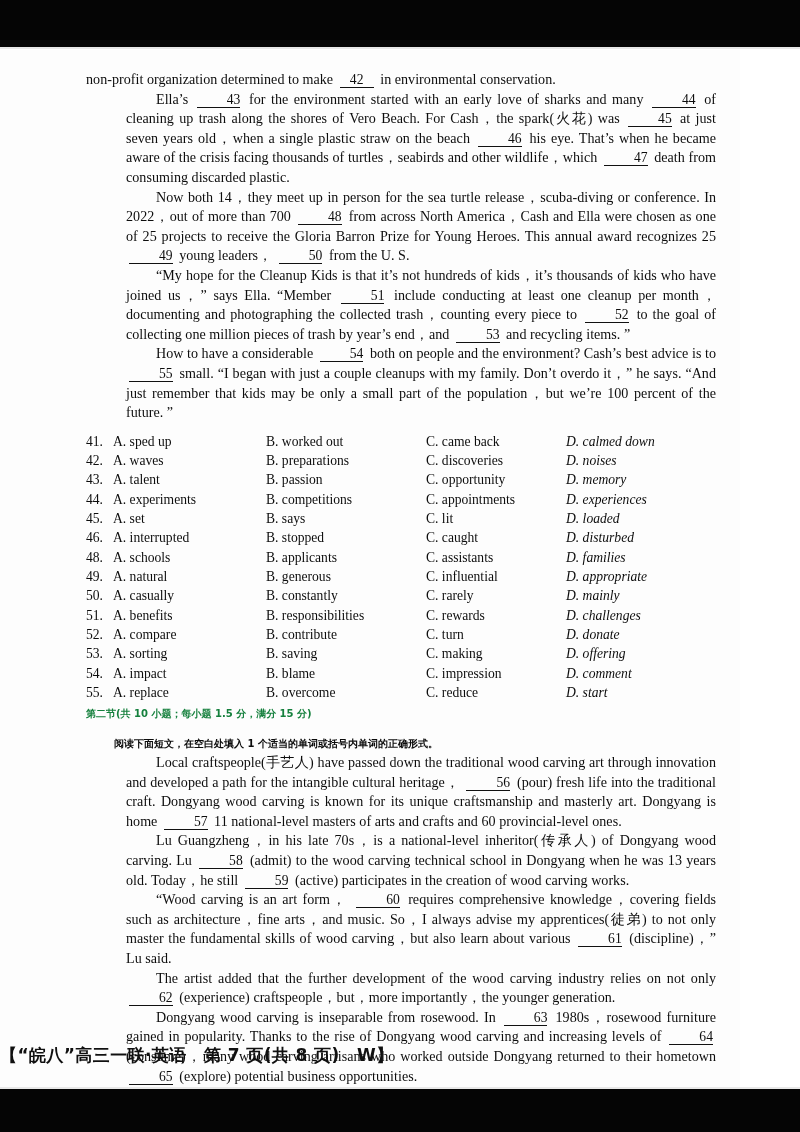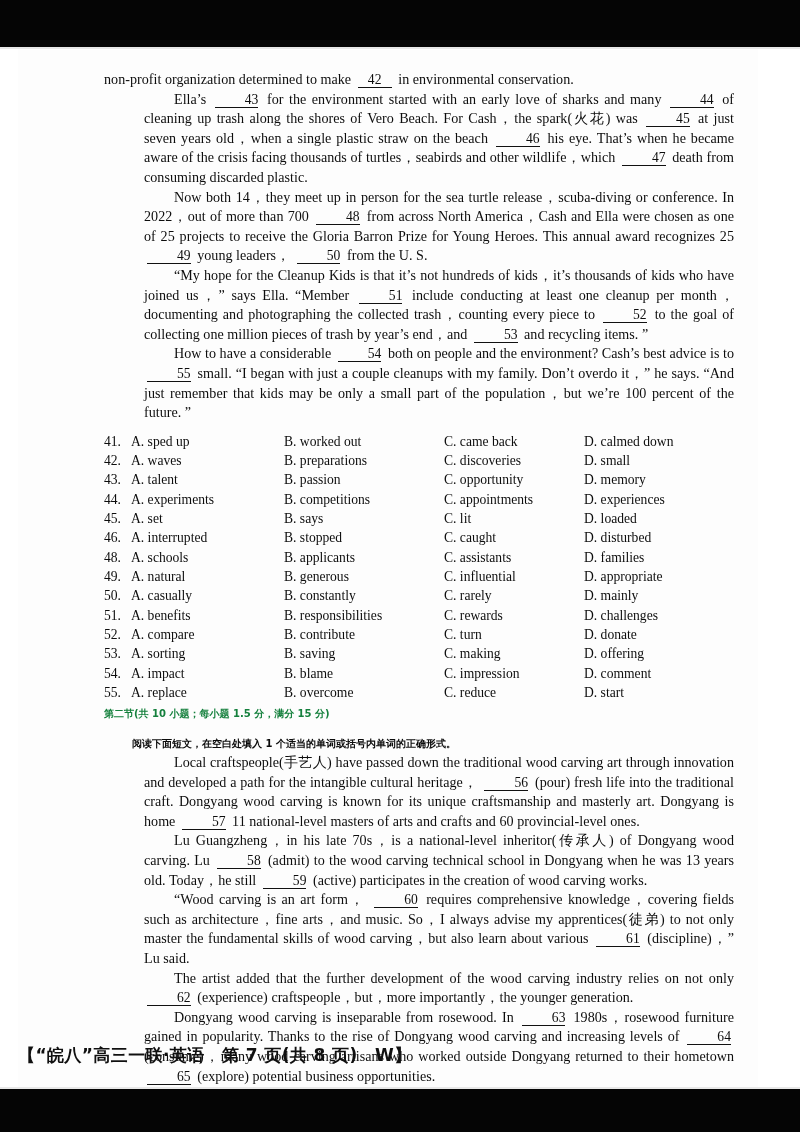--- a/index.html
+++ b/index.html
@@ -32,21 +32,21 @@
     left: 0;
     width: 800px;
     height: 2px;
   }
   .scan-edge.a { top: 47px; }
   .scan-edge.b { bottom: 43px; }
 
   #sheet {
     position: absolute;
     top: 49px;
-    left: 18px;
+    left: 0;
     width: 740px;
     height: 1041px;
     background: #fdfdfd;
   }
   #content {
     position: absolute;
     left: 86px;
     top: 21px;
     width: 630px;
   }
@@ -80,21 +80,21 @@
     color: #0d0d0d;
   }
   .optrow {
     display: flex;
     white-space: nowrap;
   }
   .optrow .num { width: 27px; flex: 0 0 27px; }
   .optrow .oA  { width: 153px; flex: 0 0 153px; }
   .optrow .oB  { width: 160px; flex: 0 0 160px; }
   .optrow .oC  { width: 140px; flex: 0 0 140px; }
-  .optrow .oD  { flex: 1 1 auto; }
+  .optrow .oD  { flex: 1 1 auto; font-style: italic; }
 
   
   .sec-head {
     font-family: "DejaVu Sans", "Liberation Sans", sans-serif;
     font-weight: bold;
     font-size: 10px;
     line-height: 19.3px;
     color: #15803d;
     margin: 1px 0 11px 0;
   }
@@ -147,21 +147,21 @@
             <span class="oA">A. sped up</span>
             <span class="oB">B. worked out</span>
             <span class="oC">C. came back</span>
             <span class="oD">D. calmed down</span>
           </div>
           <div class="optrow">
             <span class="num">42.</span>
             <span class="oA">A. waves</span>
             <span class="oB">B. preparations</span>
             <span class="oC">C. discoveries</span>
-            <span class="oD">D. small</span>
+            <span class="oD">D. noises</span>
           </div>
           <div class="optrow">
             <span class="num">43.</span>
             <span class="oA">A. talent</span>
             <span class="oB">B. passion</span>
             <span class="oC">C. opportunity</span>
             <span class="oD">D. memory</span>
           </div>
           <div class="optrow">
             <span class="num">44.</span>

